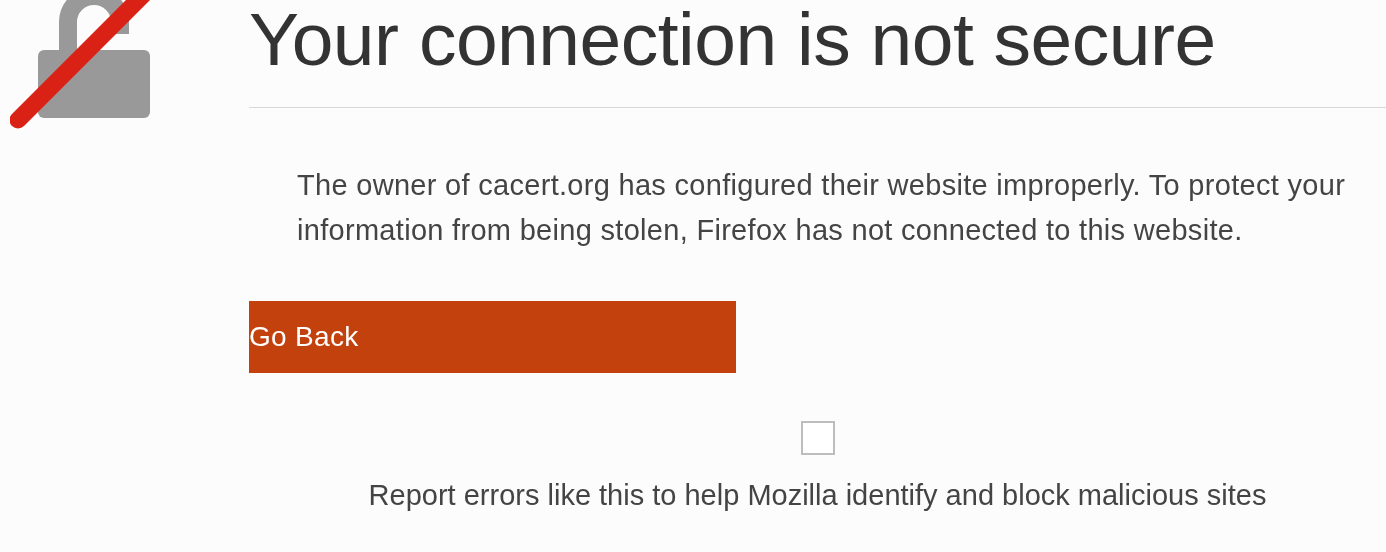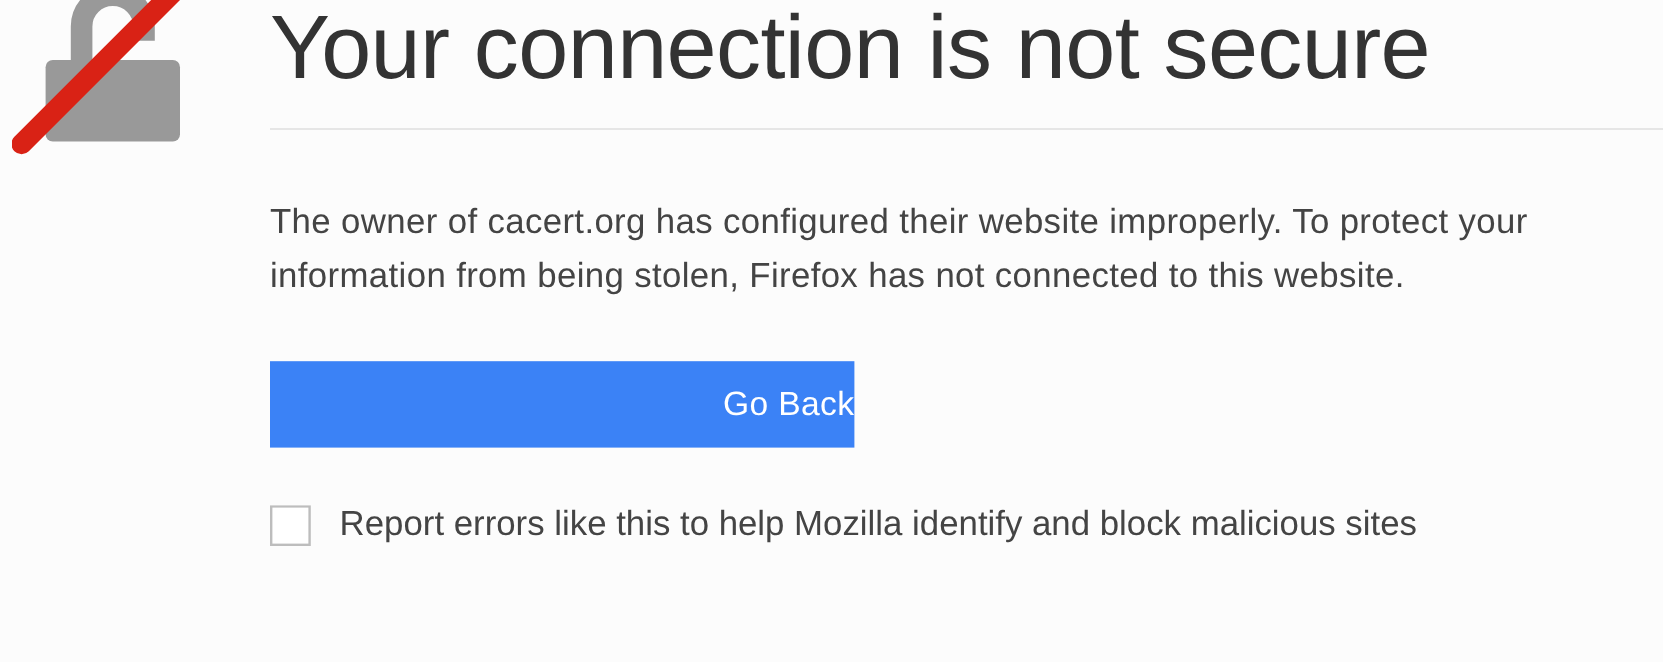--- a/index.html
+++ b/index.html
@@ -11,20 +11,21 @@
       font-family: "Segoe UI", Arial, sans-serif;
       background: #fcfcfc;
       width: 1386px;
       height: 552px;
       overflow: hidden;
       color: #333;
     }
     .container {
       display: flex;
       padding: 0;
+      gap: 24px;
     }
     .icon-col {
       width: 225px;
       flex-shrink: 0;
       padding-top: 0;
       padding-left: 10px;
     }
     .icon-wrap {
       position: relative;
       width: 160px;
@@ -51,51 +52,53 @@
       white-space: nowrap;
       overflow: hidden;
     }
     p.desc {
       font-size: 29px;
       font-weight: 400;
       color: #444;
       line-height: 1.55;
       margin-bottom: 48px;
       letter-spacing: 0.3px;
+      margin-left: 48px;
     }
     a.learn-more {
       display: inline-block;
       font-size: 29px;
       color: #6b3fa0;
       text-decoration: none;
       margin-bottom: 60px;
       letter-spacing: 0.3px;
     }
     button.go-back {
-      background: #3b82f6;
+      background: #c2410c;
       color: #ffffff;
       border: none;
       font-size: 28px;
       font-weight: 400;
       padding: 20px 0;
       width: 487px;
-      text-align: right;
+      text-align: left;
       cursor: pointer;
       font-family: inherit;
       letter-spacing: 0.3px;
     }
     .report-row {
       margin-top: 48px;
       display: flex;
       align-items: center;
       gap: 24px;
       font-size: 29px;
       color: #444;
       overflow: hidden;
       white-space: nowrap;
+      flex-direction: column;
     }
     .checkbox {
       width: 34px;
       height: 34px;
       border: 2px solid #bdbdbd;
       background: #fff;
       flex-shrink: 0;
       cursor: pointer;
     }
   </style>

